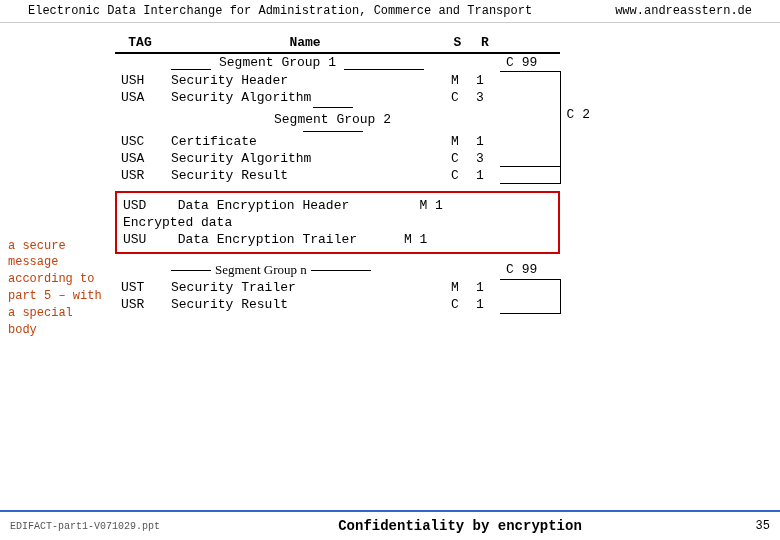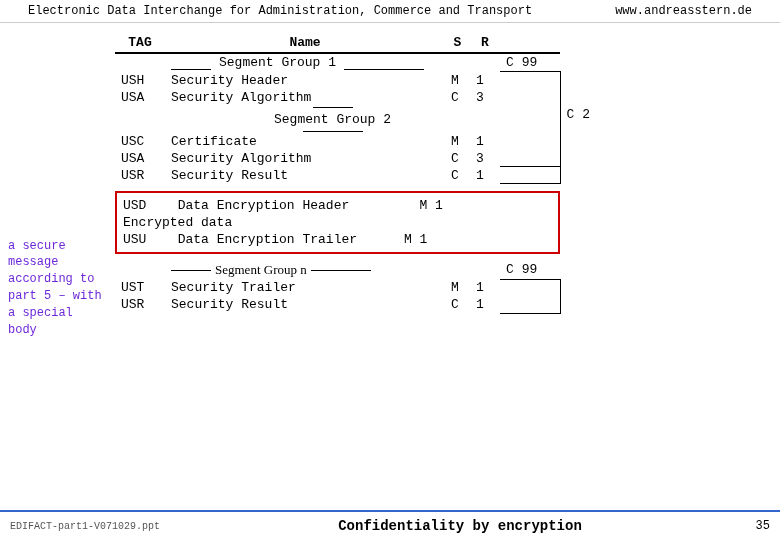--- a/index.html
+++ b/index.html
@@ -24,21 +24,21 @@
     .main-content {
       display: flex;
       flex-direction: row;
       padding: 10px 0 0 0;
       height: 480px;
     }
     .left-label {
       width: 115px;
       padding: 0 8px;
       font-size: 12px;
-      color: #6d28d9;
+      color: #c2410c;
       display: flex;
       align-items: center;
       text-align: left;
       line-height: 1.4;
       padding-top: 40px;
       vertical-align: top;
     }
     .right-section {
       flex: 1;
       padding: 0 10px 0 0;

